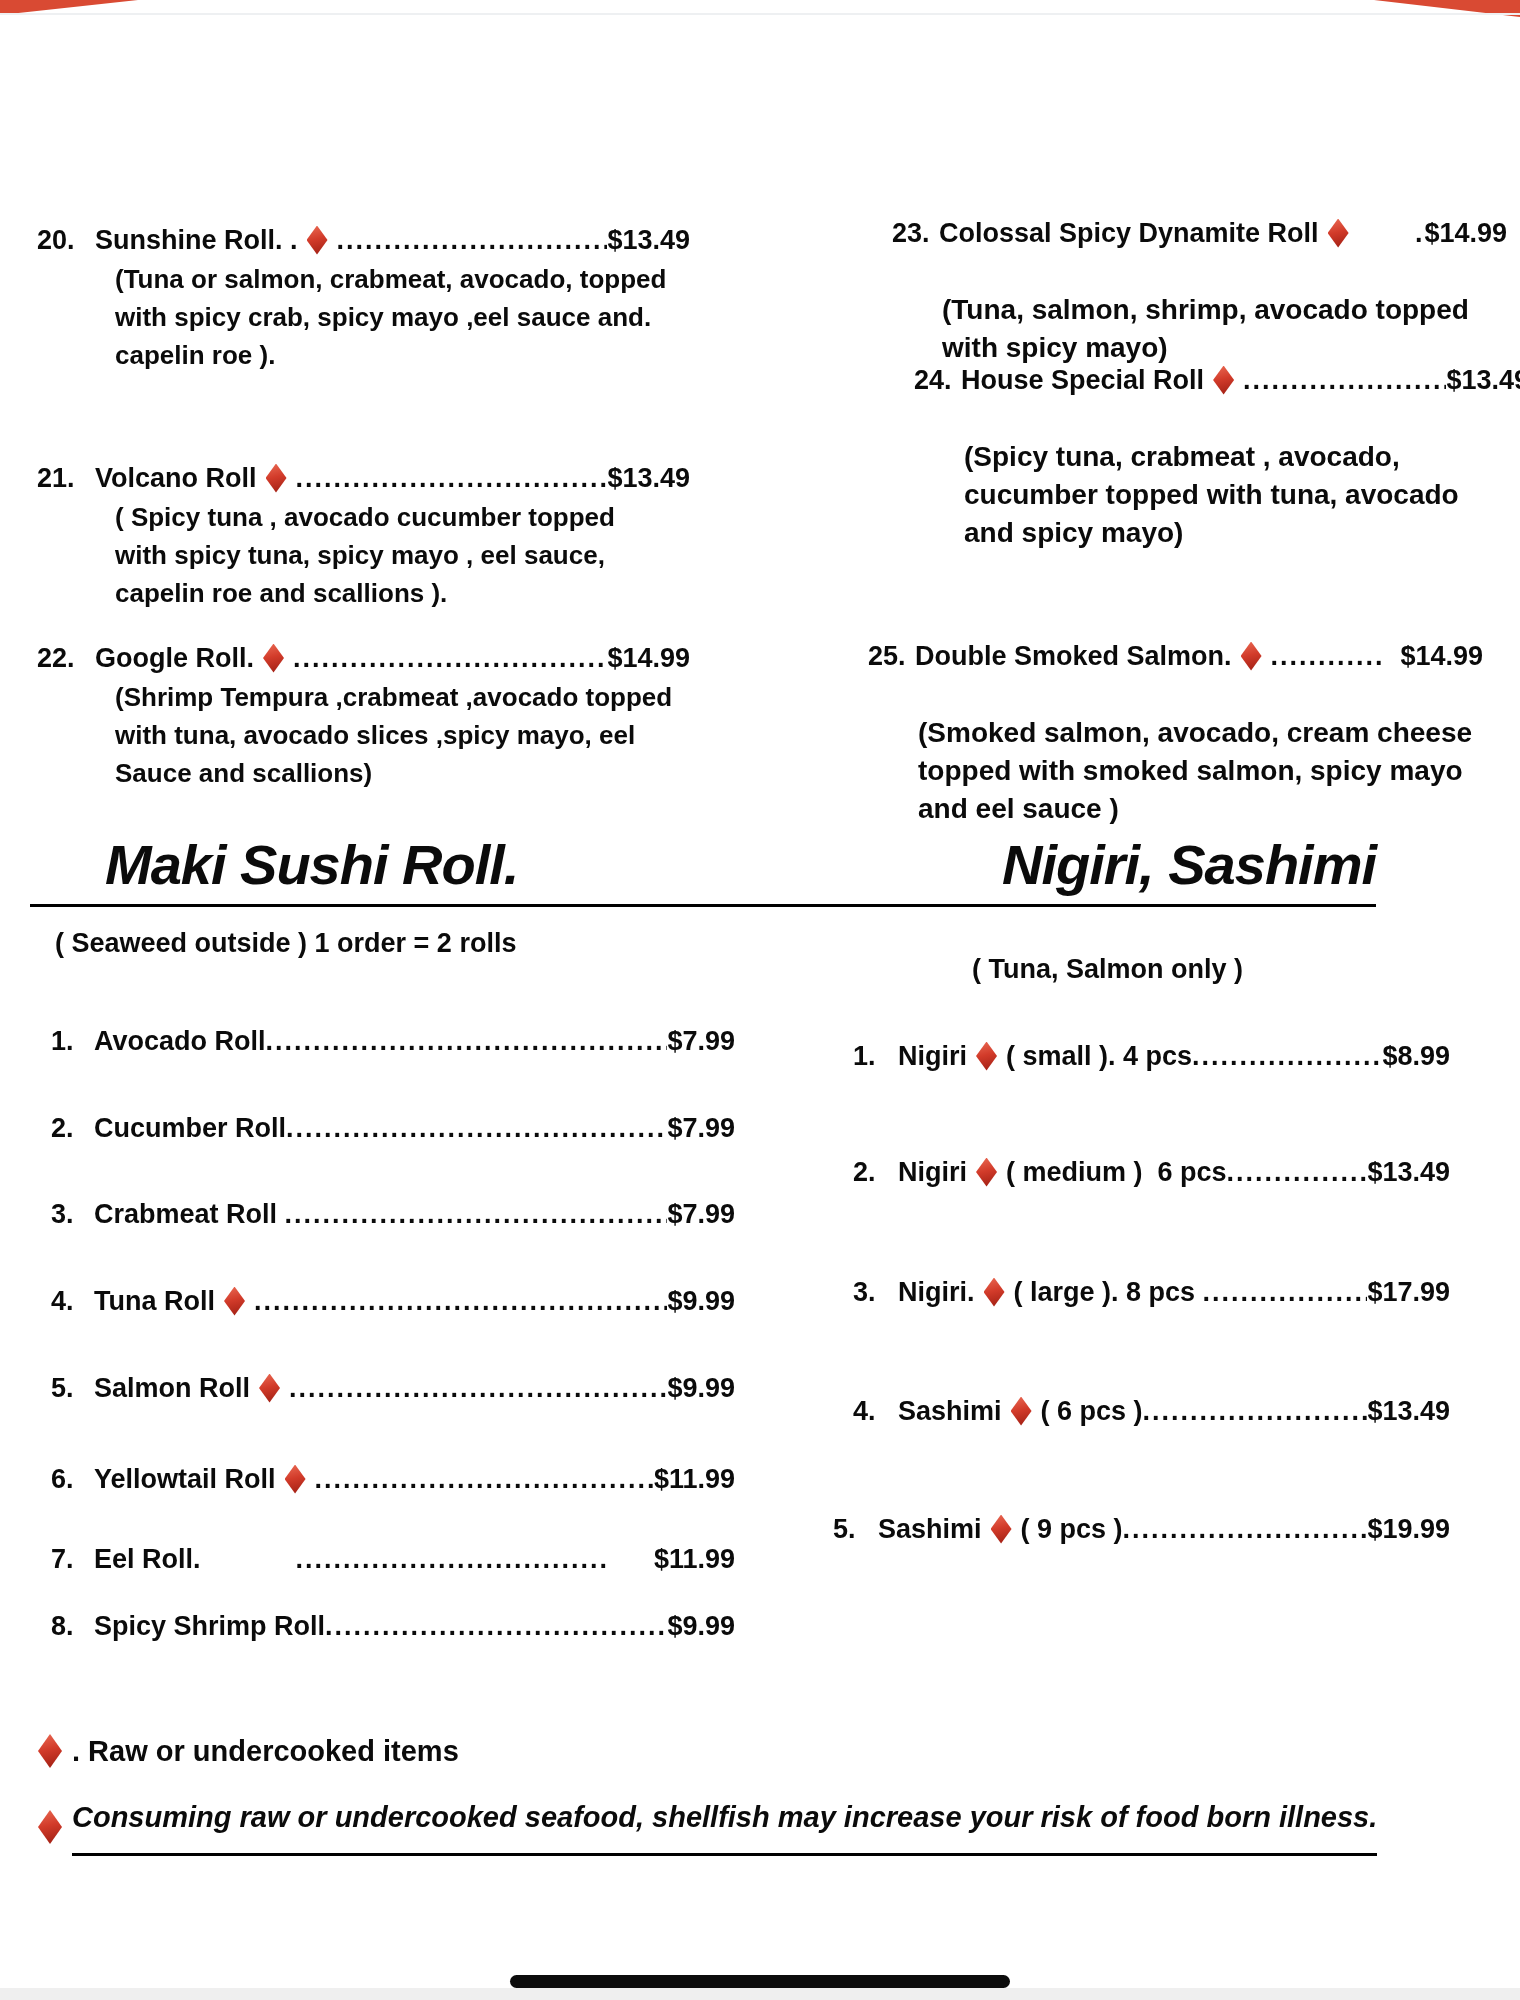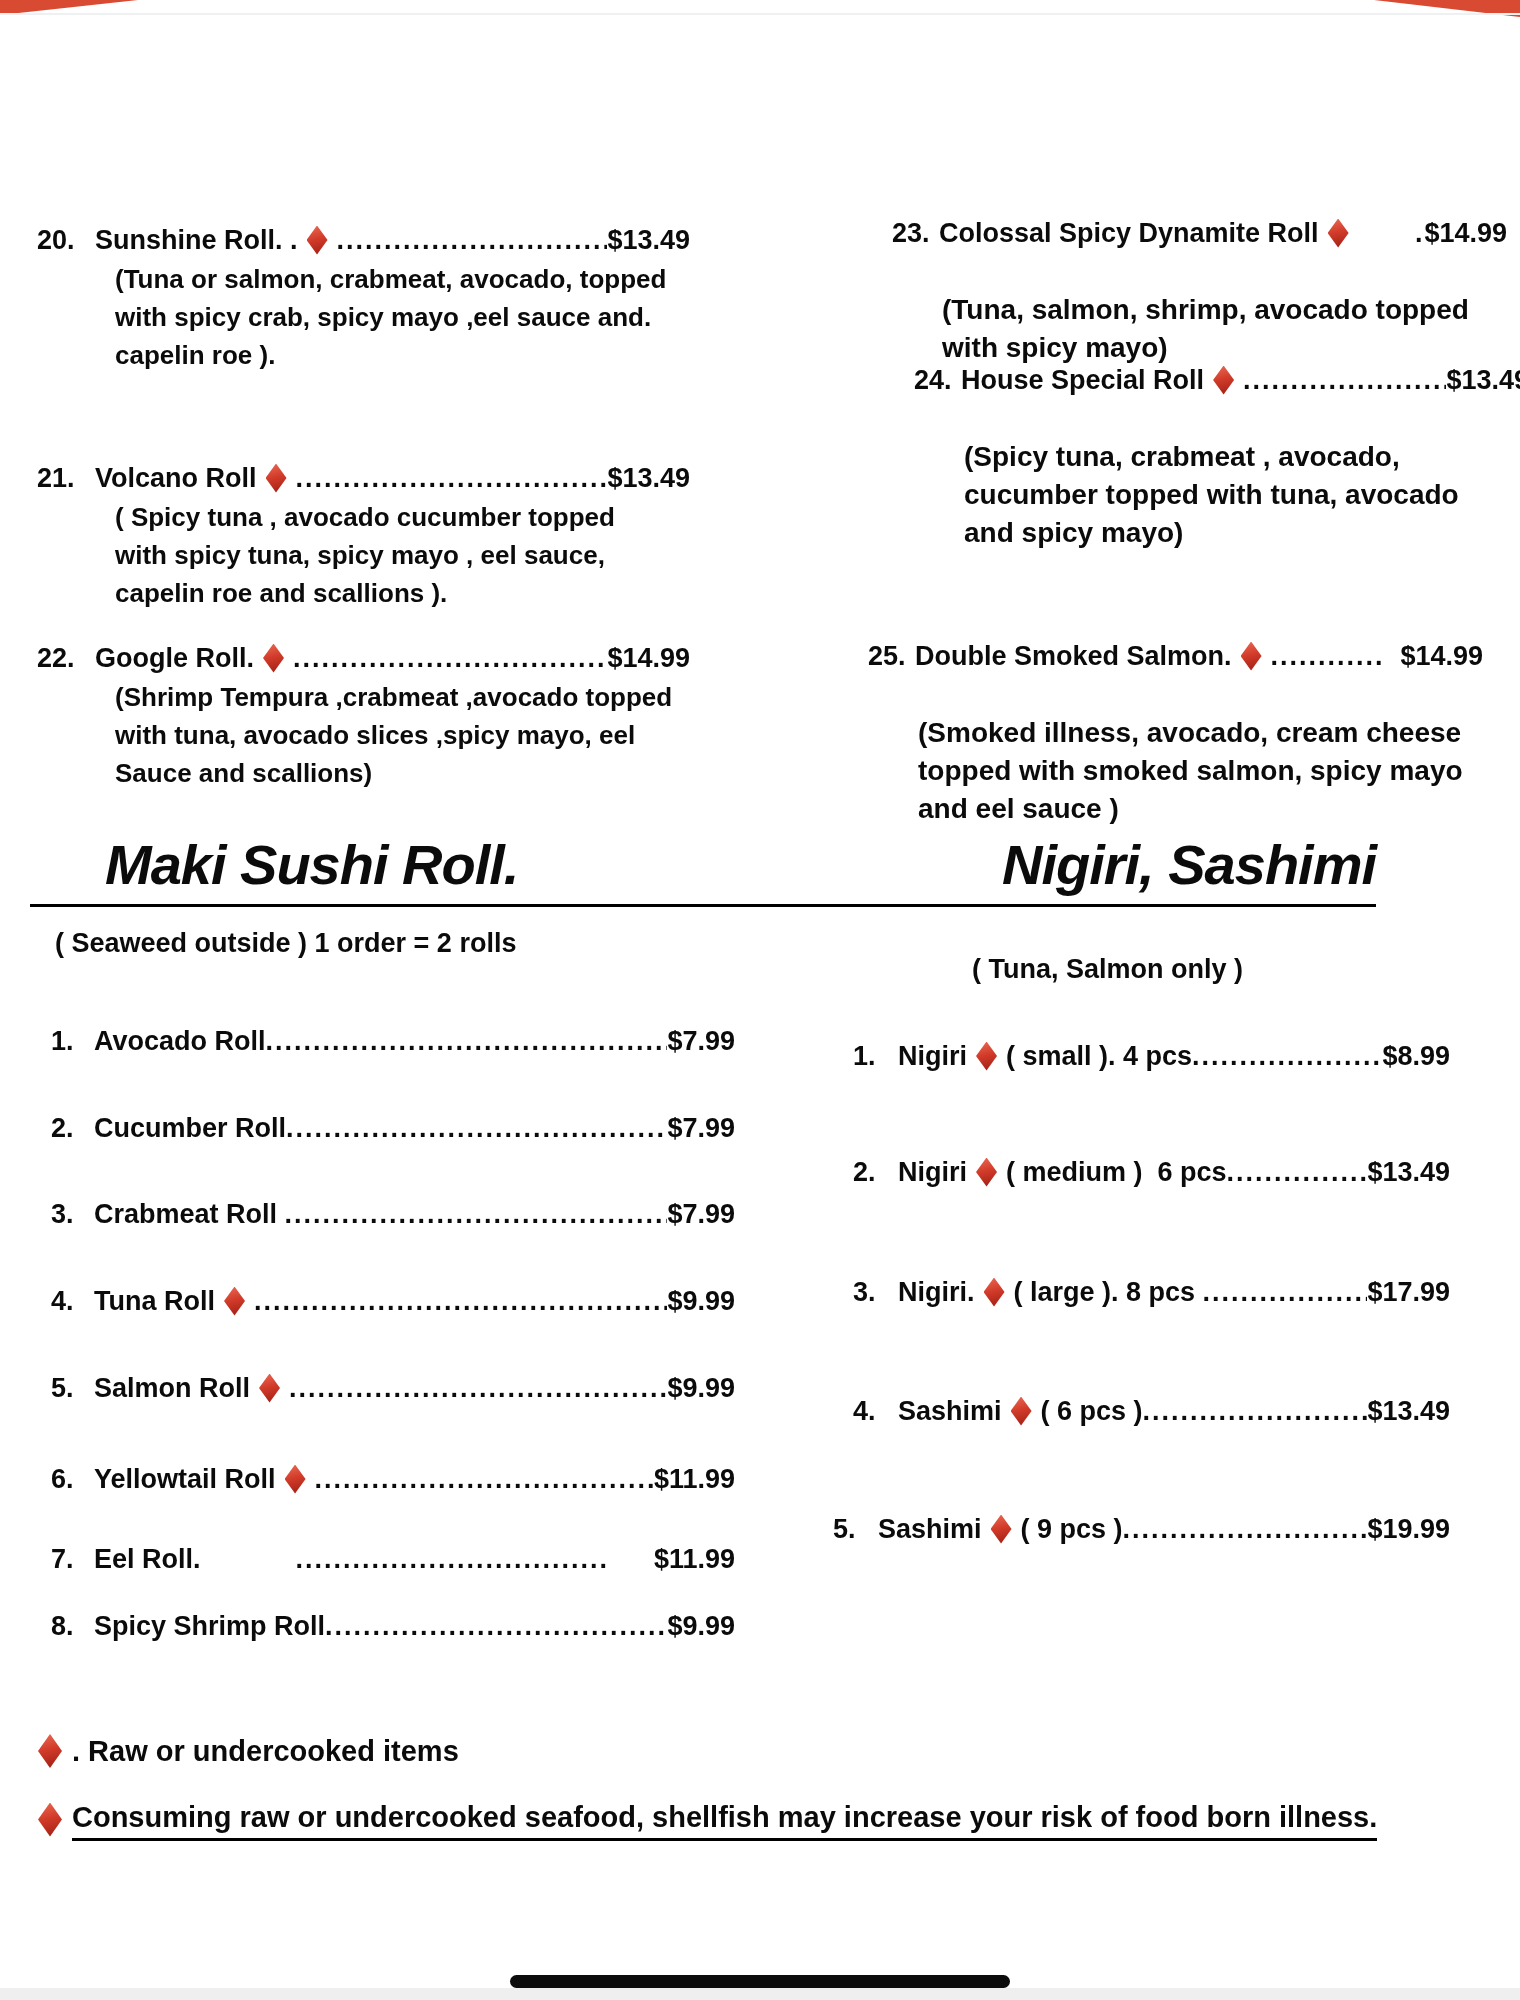--- a/index.html
+++ b/index.html
@@ -51,21 +51,21 @@
   .heading-maki{left:30px;width:745px;padding-left:75px;box-sizing:border-box;}
   .heading-nigiri{left:700px;width:676px;text-align:right;box-sizing:border-box;}
   .subtitle{position:absolute;font-size:27px;line-height:34px;}
   .subtitle-maki{left:55px;top:926px;}
   .subtitle-nigiri{left:972px;top:952px;}
 
   
   .legend-row{position:absolute;left:38px;display:flex;align-items:center;font-size:29px;line-height:38px;}
   .legend-1{top:1732px;}
   .legend-2{top:1798px;}
-  .warning-text{border-bottom:3px solid #000;padding-bottom:2px;}
+  .warning-text{font-style:italic;border-bottom:3px solid #000;padding-bottom:17px;}
 
   
   .bottom-strip{position:absolute;left:0;bottom:0;width:100%;height:12px;background:#efefef;}
   .home-indicator{position:absolute;left:510px;bottom:12px;width:500px;height:13px;
     border-radius:8px;background:#0c0c0c;}
 </style>
 </head>
 <body>
 
 <div class="page">
@@ -150,21 +150,21 @@
 
   <div class="roll-item col-right" style="left:868px;top:638px;">
     <div class="line">
       <span class="num">25.</span>
       <span class="name">Double Smoked Salmon.</span>
       <span class="diamond"></span>
       <span class="dots">............</span>
       <span class="price">$14.99</span>
     </div>
     <div class="desc">
-      <div>(Smoked illness, avocado, cream cheese</div>
+      <div>(Smoked salmon, avocado, cream cheese</div>
       <div>topped with smoked salmon, spicy mayo</div>
       <div>and eel sauce )</div>
     </div>
   </div>
 
   <div class="section-heading heading-nigiri">Nigiri, Sashimi</div>
   <div class="section-heading heading-maki">Maki Sushi Roll.</div>
   <div class="subtitle subtitle-maki">( Seaweed outside ) 1 order = 2 rolls</div>
   <div class="subtitle subtitle-nigiri">( Tuna, Salmon only )</div>
 

